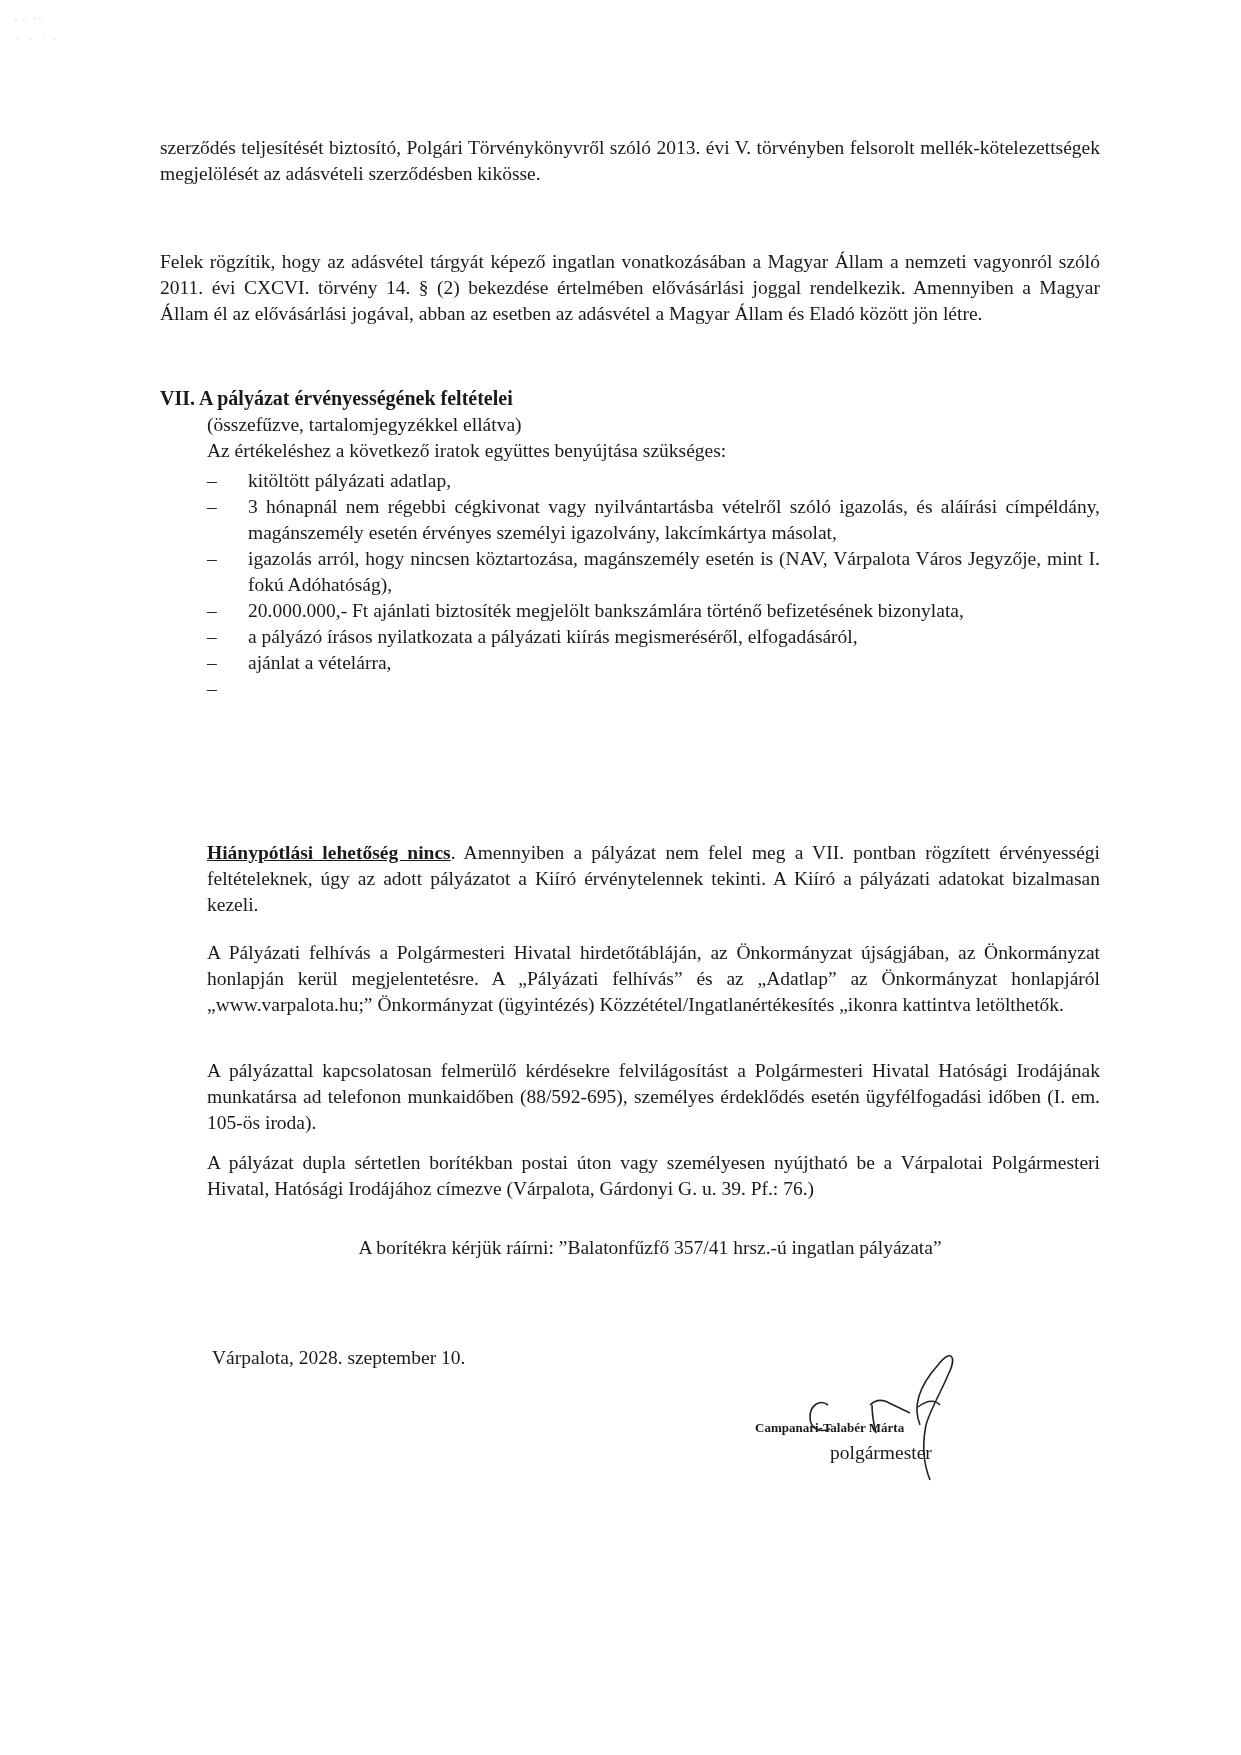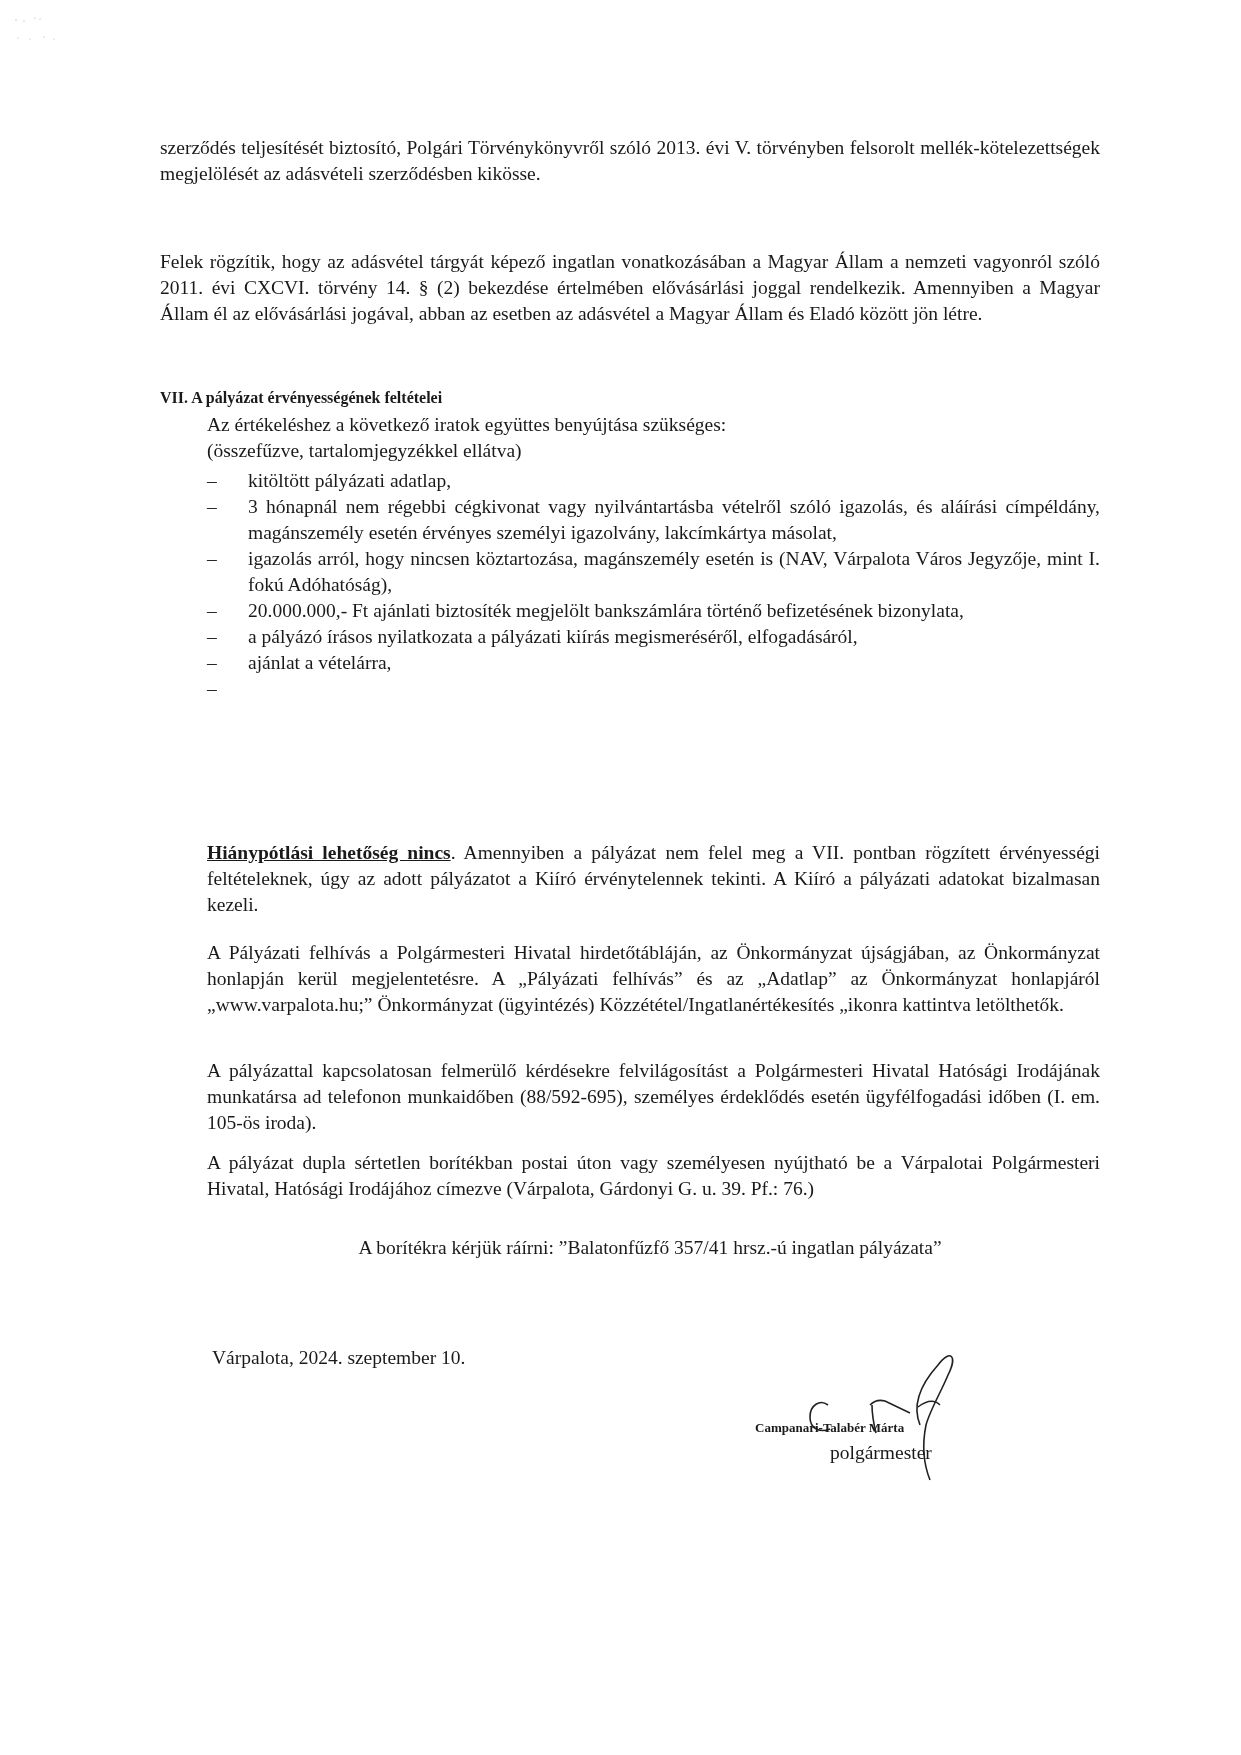--- a/index.html
+++ b/index.html
@@ -28,21 +28,21 @@
     text-align: justify;
   }
   .full { left: 160px; width: 940px; }
   .indent { left: 207px; width: 893px; }
   p { margin: 0; }
   .heading {
     position: absolute;
     left: 160px;
     top: 385px;
     font-weight: bold;
-    font-size: 16px;
+    font-size: 20px;
   }
   ul.reqs {
     list-style: none;
     margin: 0;
     padding: 0;
     position: absolute;
     left: 207px;
     width: 893px;
     top: 468px;
   }
@@ -109,22 +109,22 @@
     <p>szerződés teljesítését biztosító, Polgári Törvénykönyvről szóló 2013. évi V. törvényben felsorolt mellék-kötelezettségek megjelölését az adásvételi szerződésben kikösse.</p>
   </div>
 
   <div class="block full" style="top:249px;">
     <p>Felek rögzítik, hogy az adásvétel tárgyát képező ingatlan vonatkozásában a Magyar Állam a nemzeti vagyonról szóló 2011. évi CXCVI. törvény 14. § (2) bekezdése értelmében elővásárlási joggal rendelkezik.  Amennyiben a Magyar Állam él az elővásárlási jogával, abban az esetben az adásvétel a Magyar Állam és Eladó között jön létre.</p>
   </div>
 
   <div class="heading">VII. A pályázat érvényességének feltételei</div>
 
   <div class="block indent" style="top:412px;">
+    <p>(összefűzve, tartalomjegyzékkel ellátva)</p>
     <p>Az értékeléshez a következő iratok együttes benyújtása szükséges:</p>
-    <p>(összefűzve, tartalomjegyzékkel ellátva)</p>
   </div>
 
   <ul class="reqs">
     <li><span class="dash">–</span><span>kitöltött pályázati adatlap,</span></li>
     <li><span class="dash">–</span><span>3 hónapnál nem régebbi cégkivonat vagy nyilvántartásba vételről szóló igazolás, és aláírási címpéldány, magánszemély esetén érvényes személyi igazolvány, lakcímkártya másolat,</span></li>
     <li><span class="dash">–</span><span>igazolás arról, hogy nincsen köztartozása, magánszemély esetén is (NAV, Várpalota Város Jegyzője, mint I. fokú Adóhatóság),</span></li>
     <li><span class="dash">–</span><span>20.000.000,- Ft ajánlati biztosíték megjelölt bankszámlára történő befizetésének bizonylata,</span></li>
     <li><span class="dash">–</span><span>a pályázó írásos nyilatkozata a pályázati kiírás megismeréséről, elfogadásáról,</span></li>
     <li><span class="dash">–</span><span>ajánlat a vételárra,</span></li>
     <li><span class="dash">–</span></li>
@@ -144,21 +144,21 @@
 
   <div class="block indent bold" style="top:1150px;">
     <p>A pályázat dupla sértetlen borítékban postai úton vagy személyesen nyújtható be a Várpalotai Polgármesteri Hivatal, Hatósági Irodájához címezve (Várpalota, Gárdonyi G. u. 39. Pf.: 76.)</p>
   </div>
 
   <div class="block bold" style="top:1235px; left:200px; width:900px; text-align:center;">
     <p>A borítékra kérjük ráírni: ”Balatonfűzfő 357/41 hrsz.-ú ingatlan pályázata”</p>
   </div>
 
   <div class="block" style="top:1345px; left:212px; width:500px; text-align:left;">
-    <p>Várpalota, 2024. szeptember 10.</p>
+    <p>Várpalota, 2028. szeptember 10.</p>
   </div>
 
   <svg class="signature" viewBox="0 0 290 150">
     <path d="M68,70 C60,64 50,70 50,82 C50,94 60,98 70,94" fill="none" stroke="#222" stroke-width="1.6"></path>
     <path d="M110,70 C114,66 118,64 125,66 L150,78" fill="none" stroke="#222" stroke-width="1.6"></path>
     <path d="M112,70 C112,80 114,90 116,98" fill="none" stroke="#222" stroke-width="1.6"></path>
     <path d="M160,90 C152,70 160,50 178,30 C190,14 198,20 188,40 C182,55 170,75 166,90 C162,110 164,130 170,145" fill="none" stroke="#222" stroke-width="1.6"></path>
     <path d="M158,72 C166,66 174,64 180,70" fill="none" stroke="#222" stroke-width="1.4"></path>
   </svg>
 

